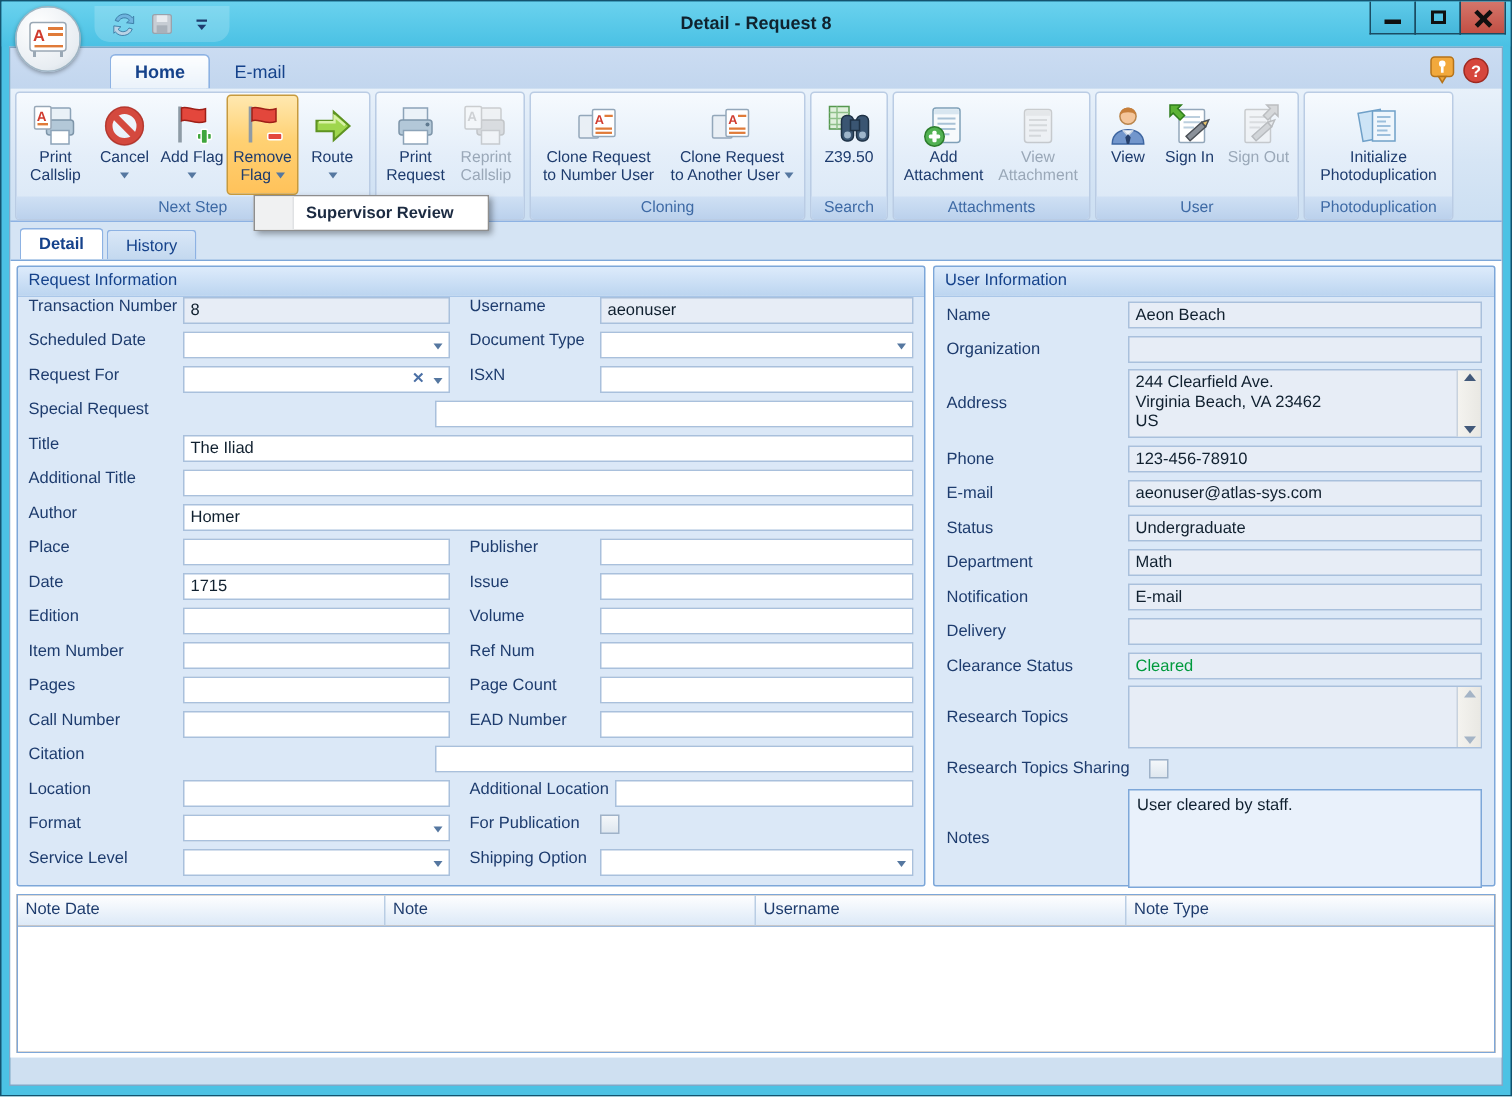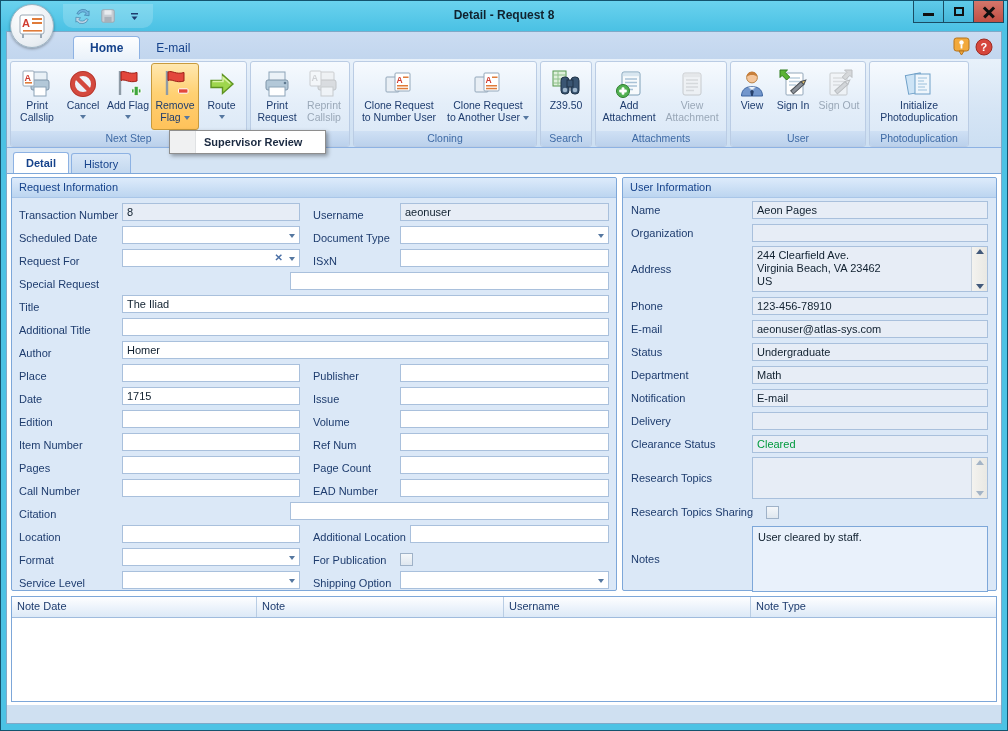--- a/index.html
+++ b/index.html
@@ -59,21 +59,21 @@
   .doctab { font-size:11px; color:#15428B; padding:4px 12px 3px; background:linear-gradient(180deg,#D9E7F7,#C3D8EF); border:1px solid #8DB2E3; border-bottom:none; border-radius:3px 3px 0 0; }
   .doctab.active { background:#FFFFFF; font-weight:bold; padding-bottom:4px; }
   .workarea { flex:1; background:#fff; border-top:1px solid #7DA7D9; display:flex; flex-direction:column; }
   .panels { flex:1; display:flex; gap:5px; padding:3px 4px; align-items:flex-start; }
   .panel { border:1px solid #7DA7D9; border-radius:2px; background:#DBE8F7; }
   .panel-hd { height:20px; line-height:19px; font-size:11px; color:#15428B; padding-left:7px;
               background:linear-gradient(180deg,#DDEBFB,#BCD5F0); border-bottom:1px solid #A9C6E8; border-radius:2px 2px 0 0; }
   .panel.left { width:606px; height:414px; }
   .panel.right { flex:1; height:414px; }
 
-  .r { display:flex; align-items:flex-end; height:23px; padding:0 7px; }
+  .r { display:flex; align-items:flex-start; height:23px; padding:0 7px; }
   .lbl { font-size:11px; color:#1E3C6E; }
   .l1 { width:103px; flex:none; }
   .l2 { width:100px; flex:none; padding-left:13px; }
   .fld { position:relative; height:18px; line-height:16px; font-size:11px; color:#10202F; background:#fff;
          border:1px solid #A9C0DC; padding:0 4px; overflow:hidden; white-space:nowrap; }
   .f1 { width:178px; flex:none; }
   .f2 { flex:1; }
   .ffull { flex:1; }
   .spacer { width:168px; flex:none; }
   .ro { background:#E7EDF6; }
@@ -529,21 +529,21 @@
               <span class="lbl l2">Shipping Option</span>
               <span class="fld f2"><span></span><span class="ddar"></span></span>
             </div>
           </div>
 
           <div class="panel right">
             <div class="panel-hd">User Information</div>
 
             <div class="ur">
               <span class="ul">Name</span>
-              <span class="fld uf ro">Aeon Pages</span>
+              <span class="fld uf ro">Aeon Beach</span>
             </div>
             <div class="ur">
               <span class="ul">Organization</span>
               <span class="fld uf ro"></span>
             </div>
             <div class="ur" style="height:50px">
               <span class="ul">Address</span>
               <span class="uf area" style="height:46px">
                 <span class="txt">
                   <div>244 Clearfield Ave.</div>

